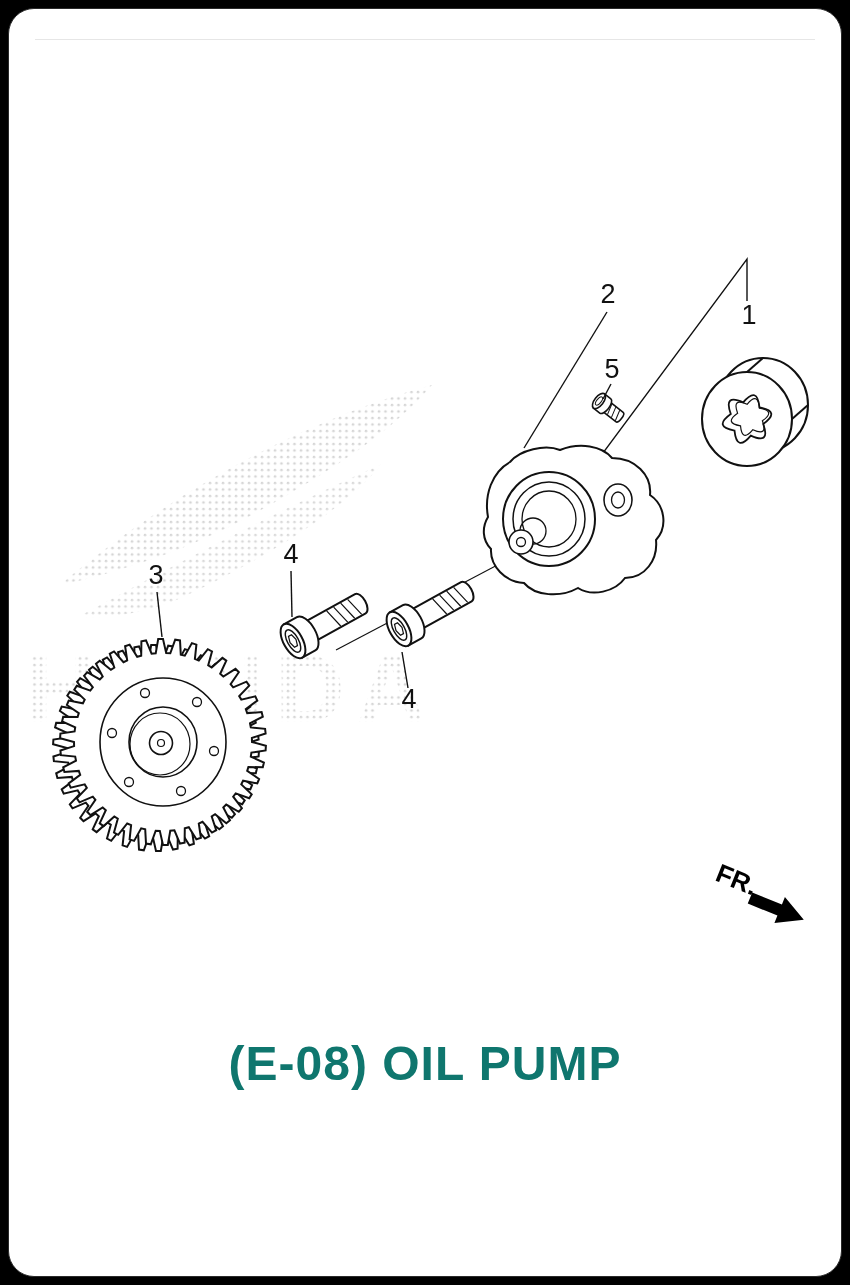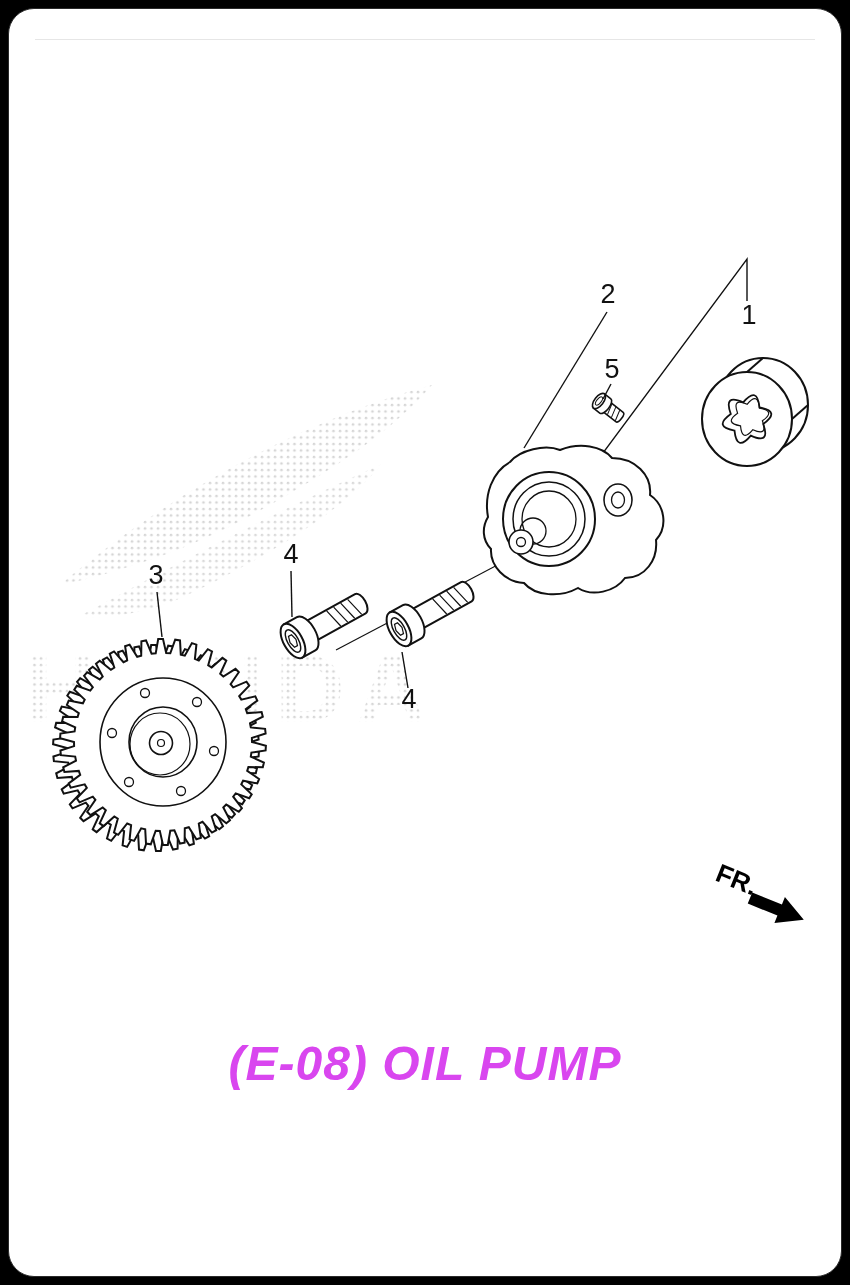--- a/index.html
+++ b/index.html
@@ -115,14 +115,14 @@
       <text class="callout" x="409" y="708">4</text>
       <text class="callout" x="612" y="378">5</text>
     </g>
 
     <g>
       <text class="fr" transform="translate(714,880) rotate(22)">FR.</text>
       <path fill="#000" transform="translate(750,898) rotate(22)" d="M0,-6 L32,-6 L32,-14 L58,0 L32,14 L32,6 L0,6 Z"></path>
     </g>
   </svg>
 
-  <div class="page-title" style="color: #d946ef; font-style: italic;">(E-08) OIL PUMP</div>
+  <div class="page-title" style="color: #0f766e;">(E-08) OIL PUMP</div>
 </div>
 
 </body></html>

